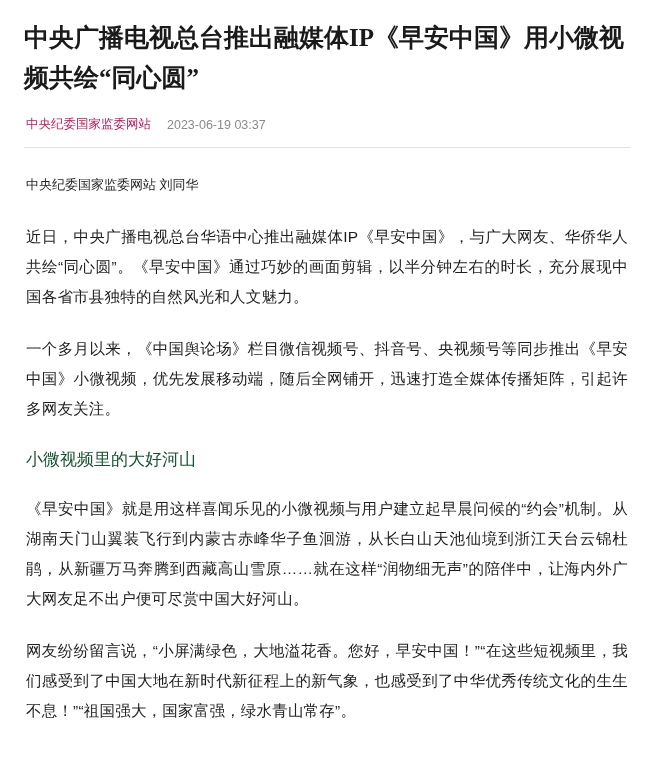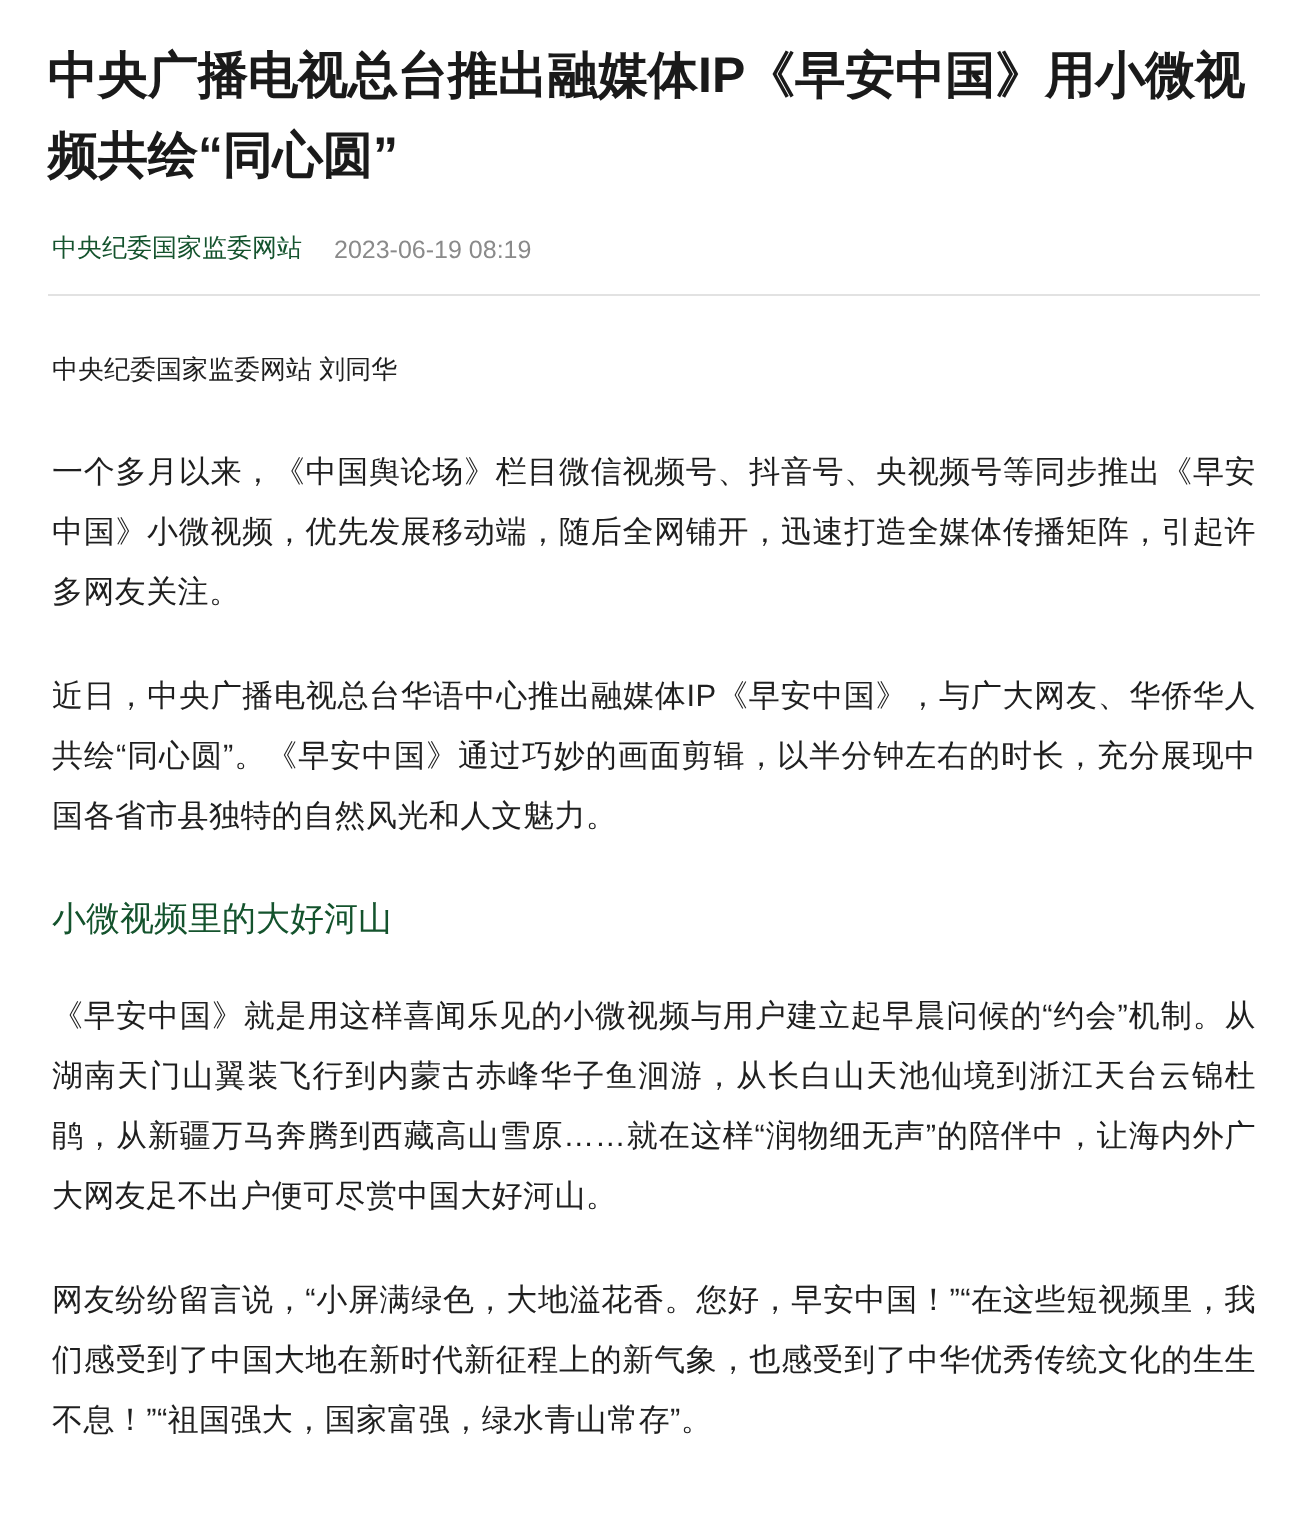--- a/index.html
+++ b/index.html
@@ -22,32 +22,33 @@
     position: relative;
   }
   .article-title {
     font-size: 25px;
     line-height: 40px;
     font-weight: bold;
     color: #1a1a1a;
     letter-spacing: 0px;
     margin: 0 0 18px 0;
     padding: 0;
+    font-family: Liberation Serif, serif;
   }
   .meta-row {
     display: flex;
     align-items: center;
     gap: 16px;
     font-size: 12.5px;
     color: #888888;
     margin: 0 0 14px 0;
     padding-left: 2px;
   }
   .meta-source {
-    color: #14532d;
+    color: #be185d;
   }
   .meta-date {
     color: #8a8a8a;
   }
   .divider {
     border: 0;
     border-top: 1px solid #e2e2e2;
     margin: 0 0 22px 0;
   }
   .body-wrap {
@@ -80,32 +81,32 @@
 </style>
 </head>
 <body>
 
 <div class="page">
 
   <h1 class="article-title">中央广播电视总台推出融媒体IP《早安中国》用小微视频共绘“同心圆”</h1>
 
   <div class="meta-row">
     <span class="meta-source">中央纪委国家监委网站</span>
-    <span class="meta-date">2023-06-19 08:19</span>
+    <span class="meta-date">2023-06-19 03:37</span>
   </div>
 
   <hr class="divider">
 
   <div class="body-wrap">
 
     <p class="byline">中央纪委国家监委网站 刘同华</p>
 
+    <p class="para">近日，中央广播电视总台华语中心推出融媒体IP《早安中国》，与广大网友、华侨华人共绘“同心圆”。《早安中国》通过巧妙的画面剪辑，以半分钟左右的时长，充分展现中国各省市县独特的自然风光和人文魅力。</p>
+
     <p class="para">一个多月以来，《中国舆论场》栏目微信视频号、抖音号、央视频号等同步推出《早安中国》小微视频，优先发展移动端，随后全网铺开，迅速打造全媒体传播矩阵，引起许多网友关注。</p>
-
-    <p class="para">近日，中央广播电视总台华语中心推出融媒体IP《早安中国》，与广大网友、华侨华人共绘“同心圆”。《早安中国》通过巧妙的画面剪辑，以半分钟左右的时长，充分展现中国各省市县独特的自然风光和人文魅力。</p>
 
     <h2 class="subhead">小微视频里的大好河山</h2>
 
 
     <p class="para">《早安中国》就是用这样喜闻乐见的小微视频与用户建立起早晨问候的“约会”机制。从湖南天门山翼装飞行到内蒙古赤峰华子鱼洄游，从长白山天池仙境到浙江天台云锦杜鹃，从新疆万马奔腾到西藏高山雪原……就在这样“润物细无声”的陪伴中，让海内外广大网友足不出户便可尽赏中国大好河山。</p>
 
     <p class="para last">网友纷纷留言说，“小屏满绿色，大地溢花香。您好，早安中国！”“在这些短视频里，我们感受到了中国大地在新时代新征程上的新气象，也感受到了中华优秀传统文化的生生不息！”“祖国强大，国家富强，绿水青山常存”。</p>
 
   </div>
 </div>

